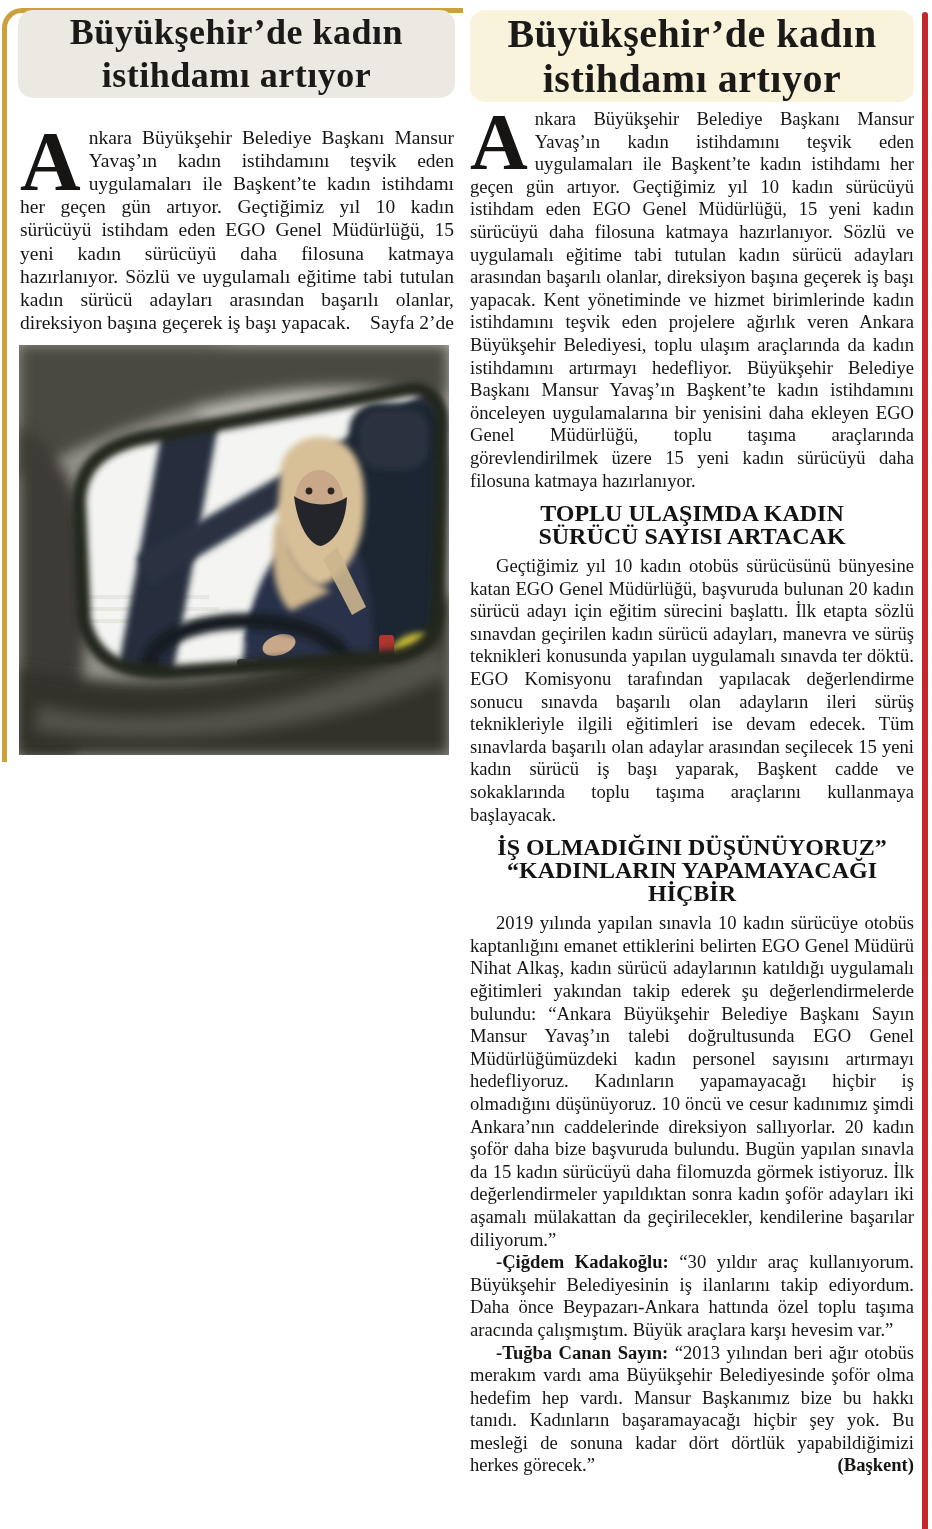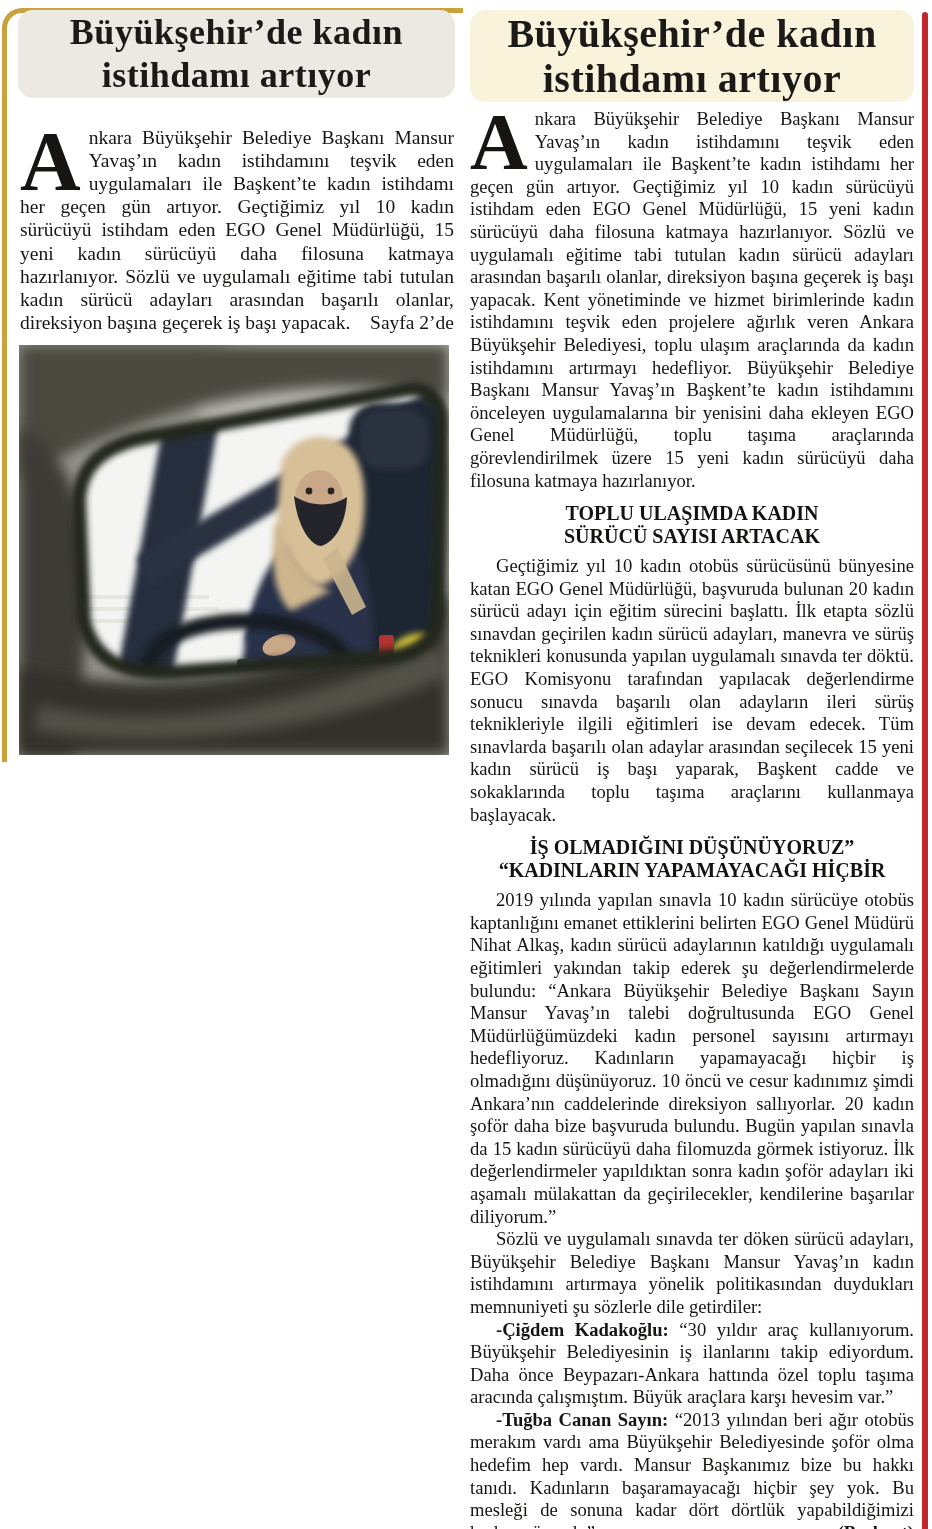--- a/index.html
+++ b/index.html
@@ -46,21 +46,21 @@
   .right-clip{position:absolute;left:470px;top:10px;width:444px;}
   .right-clip p{
     margin:0;font-size:18.6px;line-height:22.6px;text-align:justify;
   }
   .right-clip p.indent{text-indent:26px;}
   .drop-r{
     float:left;font-weight:700;font-size:80px;line-height:63px;
     margin:3px 7px 0 0;
   }
   .subhead{
-    text-align:center;font-weight:700;font-size:20px;line-height:23px;
+    text-align:center;font-weight:700;font-size:24px;line-height:23px;
     margin:10px 0 7px 0;color:#141312;
   }
   .speaker{font-weight:700;}
   .credit{float:right;font-weight:700;}
 </style>
 </head>
 <body>
 
 <div class="canvas">
 
@@ -154,20 +154,19 @@
 
     <p class="indent">Geçtiğimiz yıl 10 kadın otobüs sürücüsünü bünyesine katan EGO Genel Müdürlüğü, başvuruda bulunan 20 kadın sürücü adayı için eğitim sürecini başlattı. İlk etapta sözlü sınavdan geçirilen kadın sürücü adayları, manevra ve sürüş teknikleri konusunda yapılan uygulamalı sınavda ter döktü. EGO Komisyonu tarafından yapılacak değerlendirme sonucu sınavda başarılı olan adayların ileri sürüş teknikleriyle ilgili eğitimleri ise devam edecek. Tüm sınavlarda başarılı olan adaylar arasından seçilecek 15 yeni kadın sürücü iş başı yaparak, Başkent cadde ve sokaklarında toplu taşıma araçlarını kullanmaya başlayacak.</p>
 
     <div class="subhead">
       <div>İŞ OLMADIĞINI DÜŞÜNÜYORUZ”</div>
       <div>“KADINLARIN YAPAMAYACAĞI HİÇBİR</div>
     </div>
 
     <p class="indent">2019 yılında yapılan sınavla 10 kadın sürücüye otobüs kaptanlığını emanet ettiklerini belirten EGO Genel Müdürü Nihat Alkaş, kadın sürücü adaylarının katıldığı uygulamalı eğitimleri yakından takip ederek şu değerlendirmelerde bulundu: “Ankara Büyükşehir Belediye Başkanı Sayın Mansur Yavaş’ın talebi doğrultusunda EGO Genel Müdürlüğümüzdeki kadın personel sayısını artırmayı hedefliyoruz. Kadınların yapamayacağı hiçbir iş olmadığını düşünüyoruz. 10 öncü ve cesur kadınımız şimdi Ankara’nın caddelerinde direksiyon sallıyorlar. 20 kadın şoför daha bize başvuruda bulundu. Bugün yapılan sınavla da 15 kadın sürücüyü daha filomuzda görmek istiyoruz. İlk değerlendirmeler yapıldıktan sonra kadın şoför adayları iki aşamalı mülakattan da geçirilecekler, kendilerine başarılar diliyorum.”</p>
 
-    <p class="indent">Sözlü ve uygulamalı sınavda ter döken sürücü adayları, Büyükşehir Belediye Başkanı Mansur Yavaş’ın kadın istihdamını artırmaya yönelik politikasından duydukları memnuniyeti şu sözlerle dile getirdiler:</p>
 
     <p class="indent"><span class="speaker">-Çiğdem Kadakoğlu:</span><span> “30 yıldır araç kullanıyorum. Büyükşehir Belediyesinin iş ilanlarını takip ediyordum. Daha önce Beypazarı-Ankara hattında özel toplu taşıma aracında çalışmıştım. Büyük araçlara karşı hevesim var.”</span></p>
 
     <p class="indent"><span class="speaker">-Tuğba Canan Sayın:</span><span> “2013 yılından beri ağır otobüs merakım vardı ama Büyükşehir Belediyesinde şoför olma hedefim hep vardı. Mansur Başkanımız bize bu hakkı tanıdı. Kadınların başaramayacağı hiçbir şey yok. Bu mesleği de sonuna kadar dört dörtlük yapabildiğimizi herkes görecek.”</span> <span class="credit">(Başkent)</span></p>
   </section>
 
 </div>
 
 </body></html>

